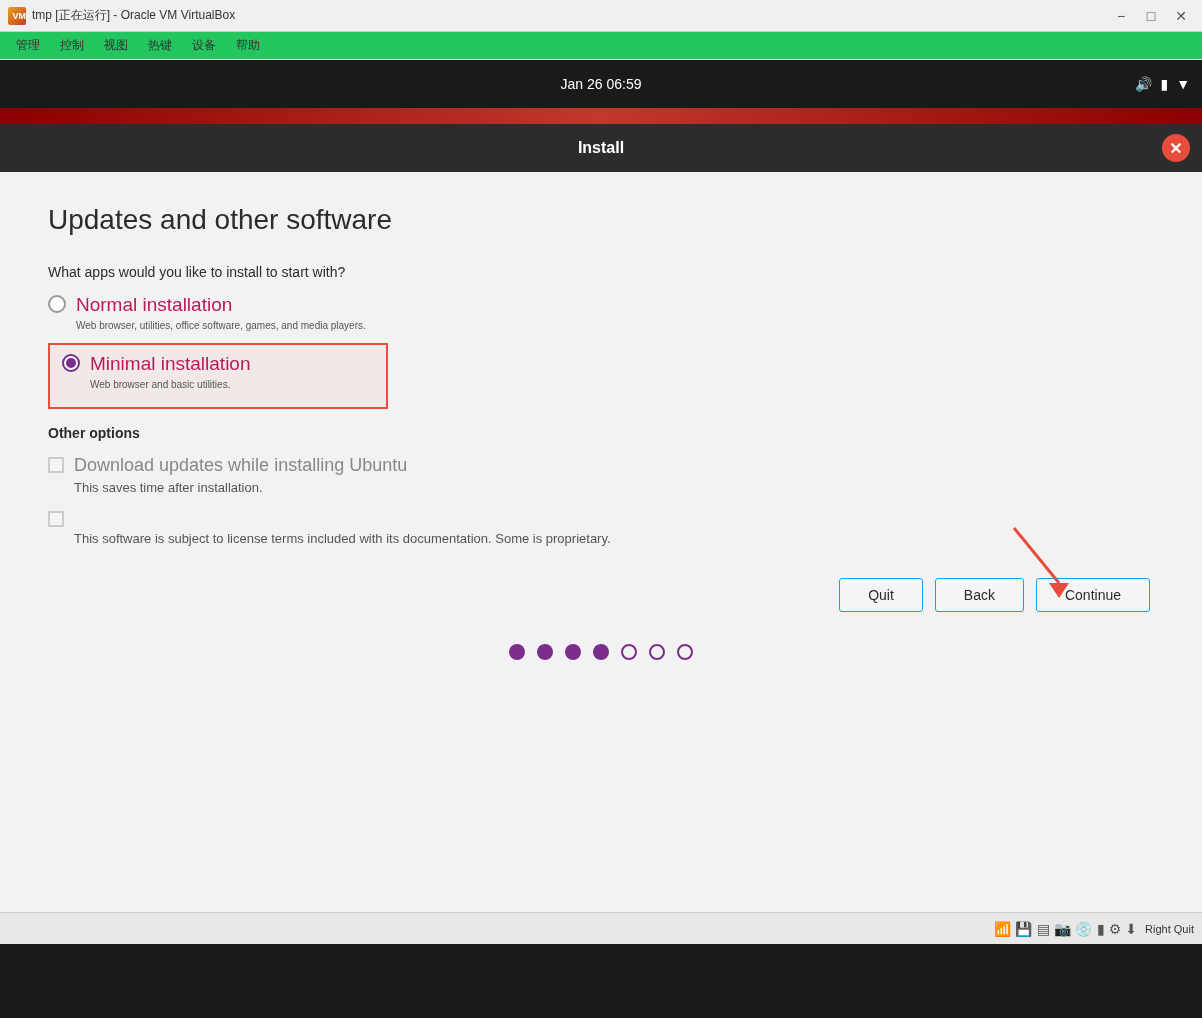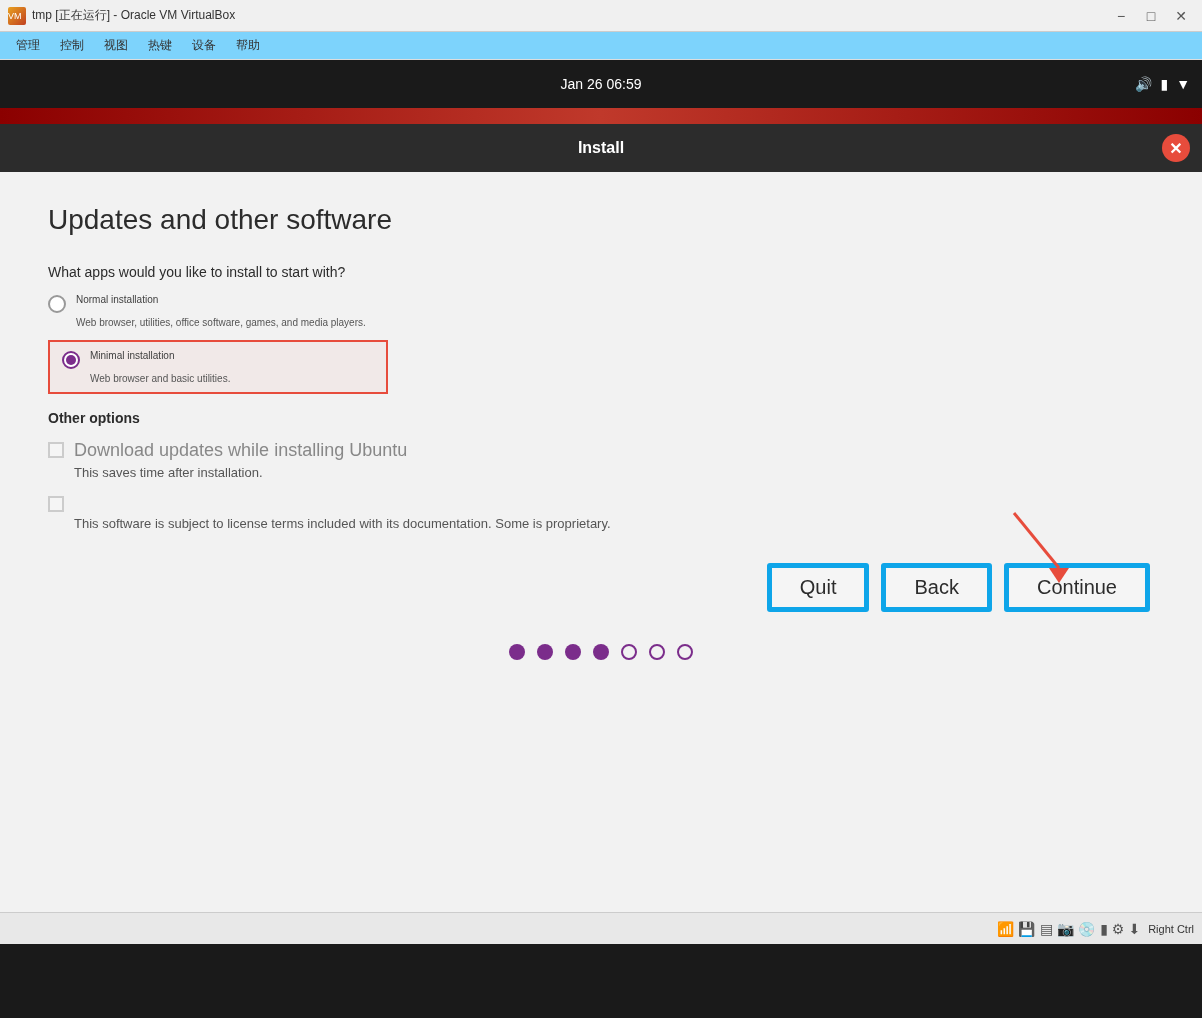--- a/index.html
+++ b/index.html
@@ -11,38 +11,38 @@
       background: #f0f0f0;
       display: flex;
       align-items: center;
       padding: 0 8px;
       border-bottom: 1px solid #ccc;
     }
     .vbox-titlebar-icon {
       width: 18px; height: 18px; margin-right: 6px;
       background: linear-gradient(135deg, #e8a020, #c04020);
       border-radius: 2px;
-      display: flex; align-items: center; justify-content: flex-start;
-      font-size: 10px; color: white; font-weight: normal;
+      display: flex; align-items: center; justify-content: flex-end;
+      font-size: 10px; color: white; font-weight: bold;
     }
     .vbox-title-text {
       font-size: 12px; color: #333; flex: 1;
     }
     .vbox-win-controls {
       display: flex; gap: 4px;
     }
     .vbox-win-btn {
       width: 26px; height: 22px; border: none; background: transparent;
       cursor: pointer; font-size: 14px; color: #555; display: flex; align-items: center; justify-content: center;
     }
 
     
     .vbox-menubar {
       height: 28px;
-      background: #7dd3fc;
+      background: #22c55e;
       display: flex;
       align-items: center;
       padding: 0 8px;
       gap: 4px;
       border-bottom: 1px solid #ddd;
     }
     .vbox-menu-item {
       padding: 2px 8px;
       font-size: 12px;
       color: #333;
@@ -143,22 +143,22 @@
       border-color: #7b2d8b;
       background: white;
     }
     .radio-circle.selected::after {
       content: '';
       width: 10px; height: 10px;
       border-radius: 50%;
       background: #7b2d8b;
     }
     .radio-label {
-      font-size: 10px;
-      color: #404040;
+      font-size: 19px;
+      color: #be185d;
     }
     .radio-desc {
       font-size: 10px;
       color: #555;
       margin-left: 28px;
       margin-bottom: 12px;
     }
 
     .other-options-title {
       font-size: 14px;
@@ -197,22 +197,22 @@
     
     .buttons-row {
       display: flex;
       justify-content: flex-end;
       gap: 12px;
       margin-top: 32px;
       padding-right: 4px;
     }
     .installer-btn {
       padding: 8px 28px;
-      font-size: 20px;
-      border: 5px solid #0ea5e9;
+      font-size: 14px;
+      border: 1px solid #0ea5e9;
       background: #f5f5f5;
       border-radius: 3px;
       cursor: pointer;
       color: #2c2c2c;
     }
 
     
     .progress-dots {
       display: flex;
       justify-content: center;
@@ -298,21 +298,21 @@
     <span class="radio-label">Normal installation</span>
   </div>
   <p class="radio-desc">Web browser, utilities, office software, games, and media players.</p>
 
   
   <div style="border: 2px solid #e74c3c; background: rgba(231,76,60,0.05); padding: 8px 12px; margin-bottom: 4px; display: inline-block; min-width: 340px;">
     <div class="radio-option">
       <div class="radio-circle selected"></div>
       <span class="radio-label">Minimal installation</span>
     </div>
-    <p class="radio-desc" style="margin-bottom:0;">Web browser and basic utilities.</p>
+    <p class="radio-desc" style="margin-bottom:9px;">Web browser and basic utilities.</p>
   </div>
 
   
   <p class="other-options-title">Other options</p>
 
   
   <div class="checkbox-option">
     <div class="checkbox-box"></div>
     <span class="checkbox-label">Download updates while installing Ubuntu</span>
   </div>
@@ -353,14 +353,14 @@
 
 <div class="vbox-bottom-bar">
   <span class="bottom-icon">📶</span>
   <span class="bottom-icon">💾</span>
   <span class="bottom-icon">▤</span>
   <span class="bottom-icon">📷</span>
   <span class="bottom-icon">💿</span>
   <span class="bottom-icon">▮</span>
   <span class="bottom-icon">⚙</span>
   <span class="bottom-icon">⬇</span>
-  <span class="right-ctrl-label">Right Ctrl</span>
+  <span class="right-ctrl-label">Right Quit</span>
 </div>
 
 </body></html>

